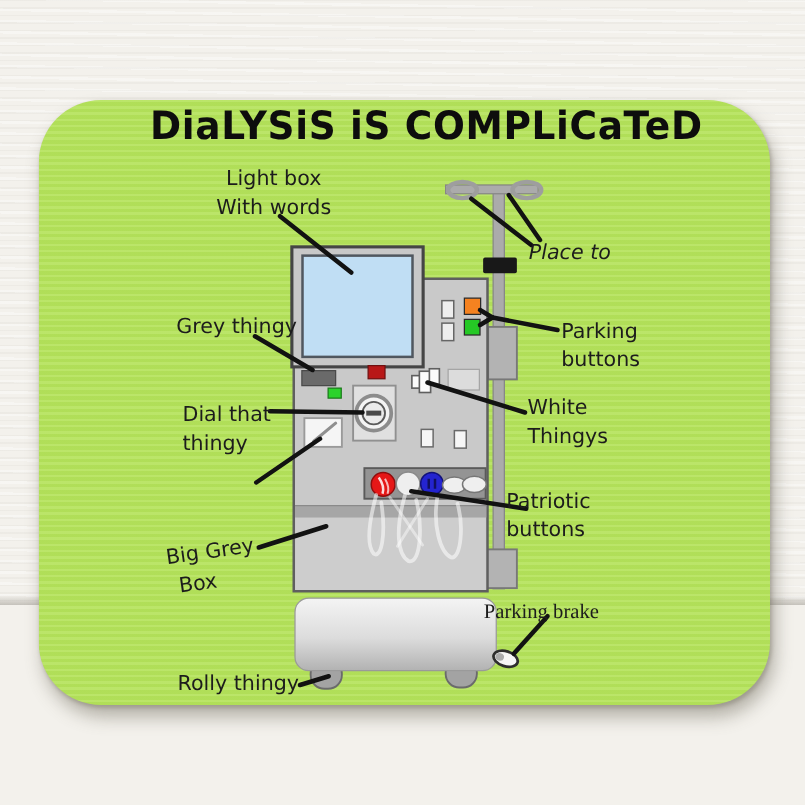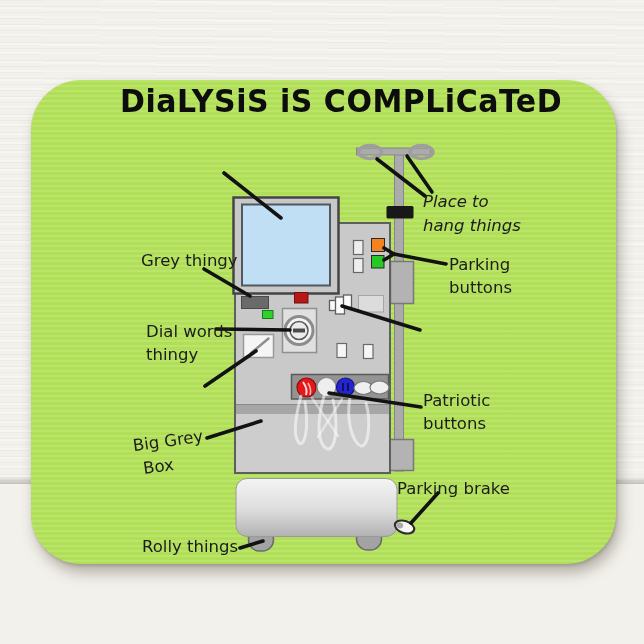--- a/index.html
+++ b/index.html
@@ -141,51 +141,58 @@
       <line x1="342" y1="306" x2="420" y2="330"></line>
       <line x1="329" y1="393" x2="421" y2="407"></line>
       <line x1="207" y1="438" x2="261" y2="421"></line>
       <line x1="438" y1="493" x2="411" y2="523"></line>
       <line x1="240" y1="548" x2="263" y2="541"></line>
     </g>
   </svg>
 
   <div class="title">DiaLYSiS iS COMPLiCaTeD</div>
 
+  <div class="label lb-center" style="left:163px;top:131px;width:112px;">
+    <span class="ln">Light box</span>
+    <span class="ln">With words</span>
+  </div>
 
   <div class="label" style="left:423px;top:190px;line-height:24px;font-style:italic;">
     <span class="ln">Place to</span>
-    <span class="ln">hang things</span>
   </div>
 
   <div class="label" style="left:141px;top:249px;">
     <span class="ln">Grey thingy</span>
   </div>
 
   <div class="label" style="left:449px;top:253px;">
     <span class="ln">Parking</span>
     <span class="ln">buttons</span>
   </div>
 
+  <div class="label" style="left:422px;top:314px;">
+    <span class="ln">White</span>
+    <span class="ln">Thingys</span>
+  </div>
 
   <div class="label" style="left:146px;top:320px;">
-    <span class="ln">Dial words</span>
+    <span class="ln">Dial that</span>
     <span class="ln">thingy</span>
   </div>
 
-  <div class="label" style="left:423px;top:389px;">
+  <div class="label" style="left:405px;top:389px;">
     <span class="ln">Patriotic</span>
     <span class="ln">buttons</span>
   </div>
 
   <div class="label lb-tilt" style="left:138px;top:434px;line-height:24px;">
     <span class="ln">Big Grey</span>
     <span class="ln ln2">Box</span>
   </div>
 
-  <div class="label" style="left:397px;top:477px;">
+  <div class="label" style="left:387px;top:477px;font-family:Liberation Serif, serif;">
     <span class="ln">Parking brake</span>
   </div>
 
   <div class="label" style="left:142px;top:535px;">
-    <span class="ln">Rolly things</span>
+    <span class="ln">Rolly thingy</span>
   </div>
 </div>
 
 </body></html>

